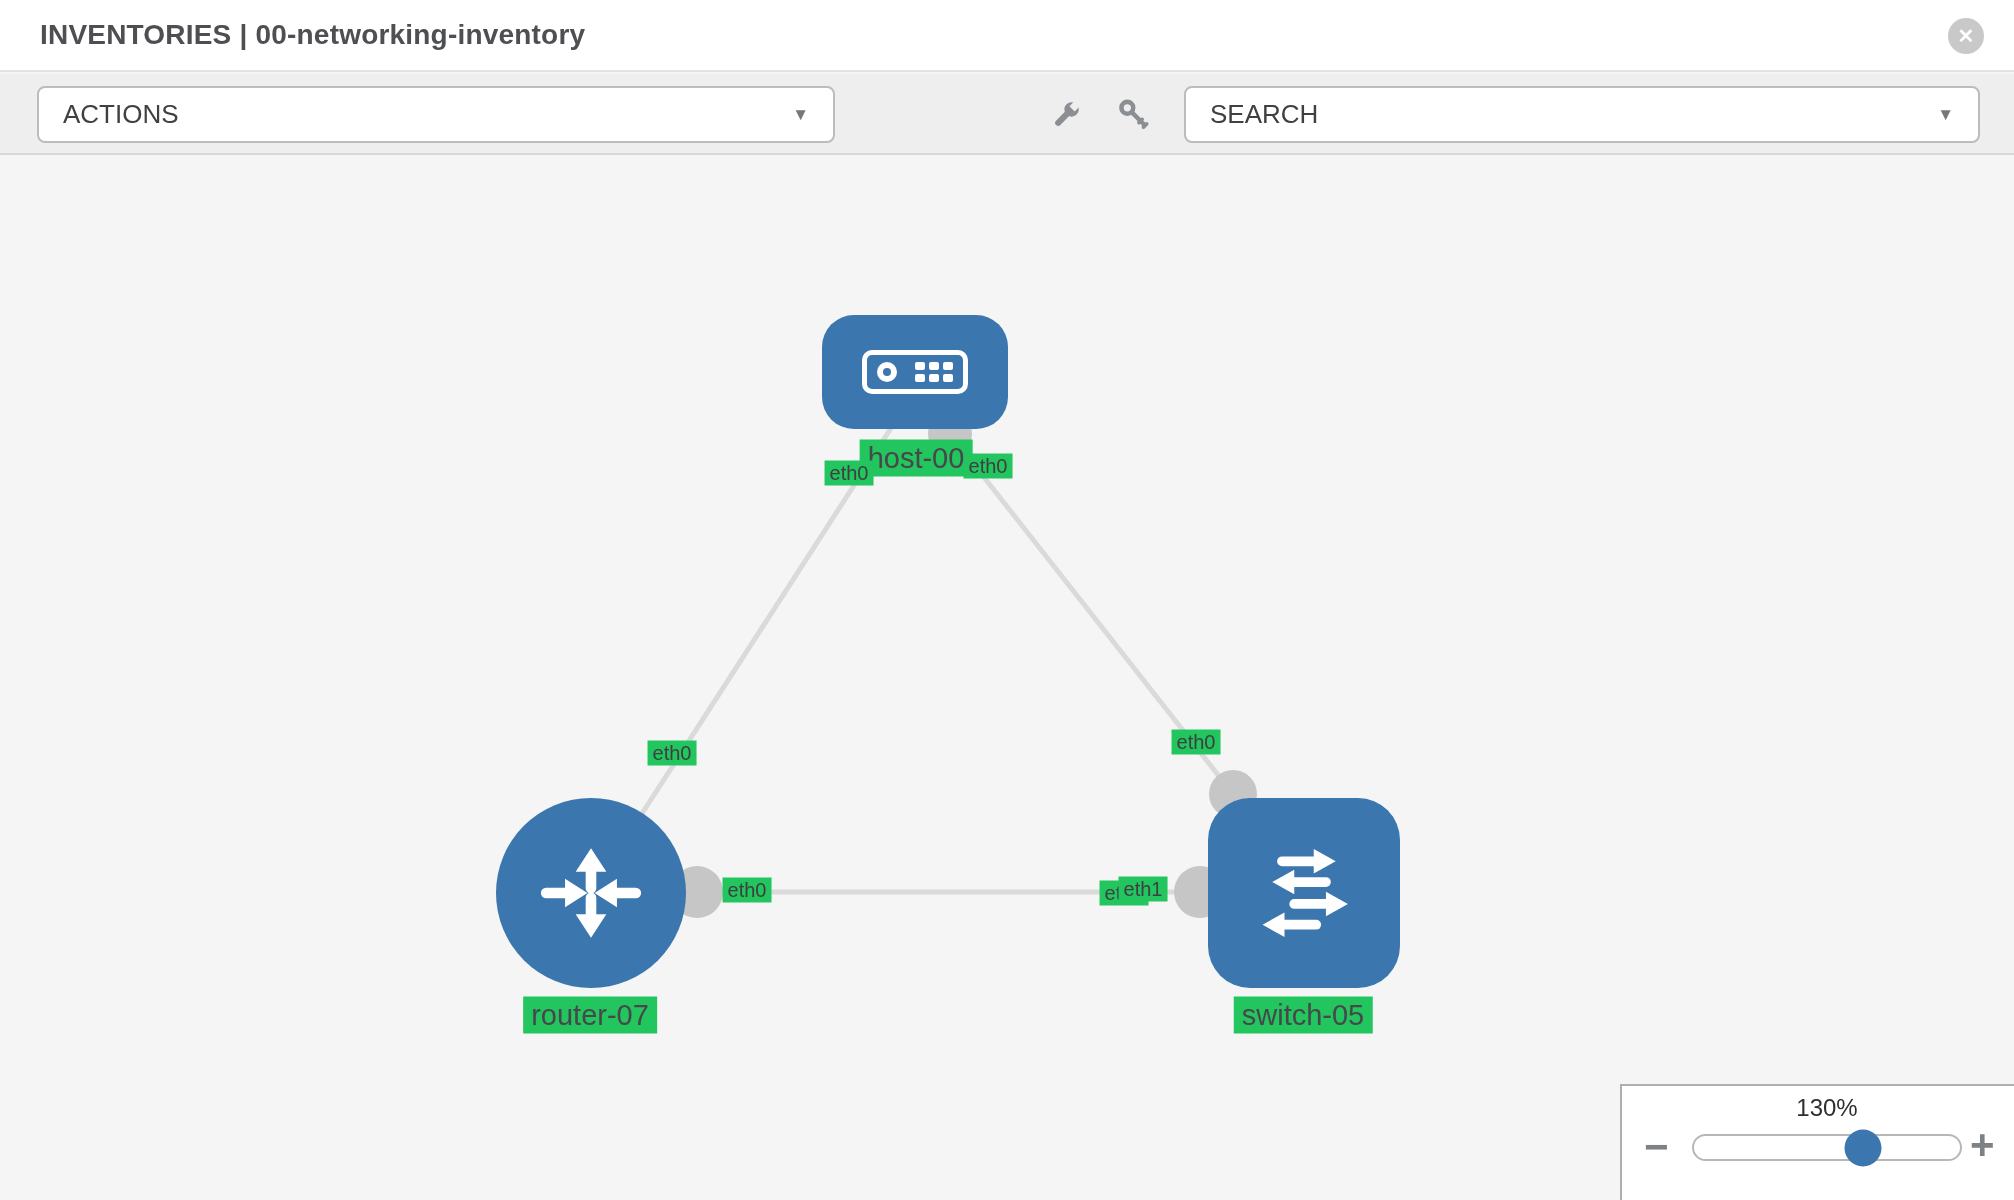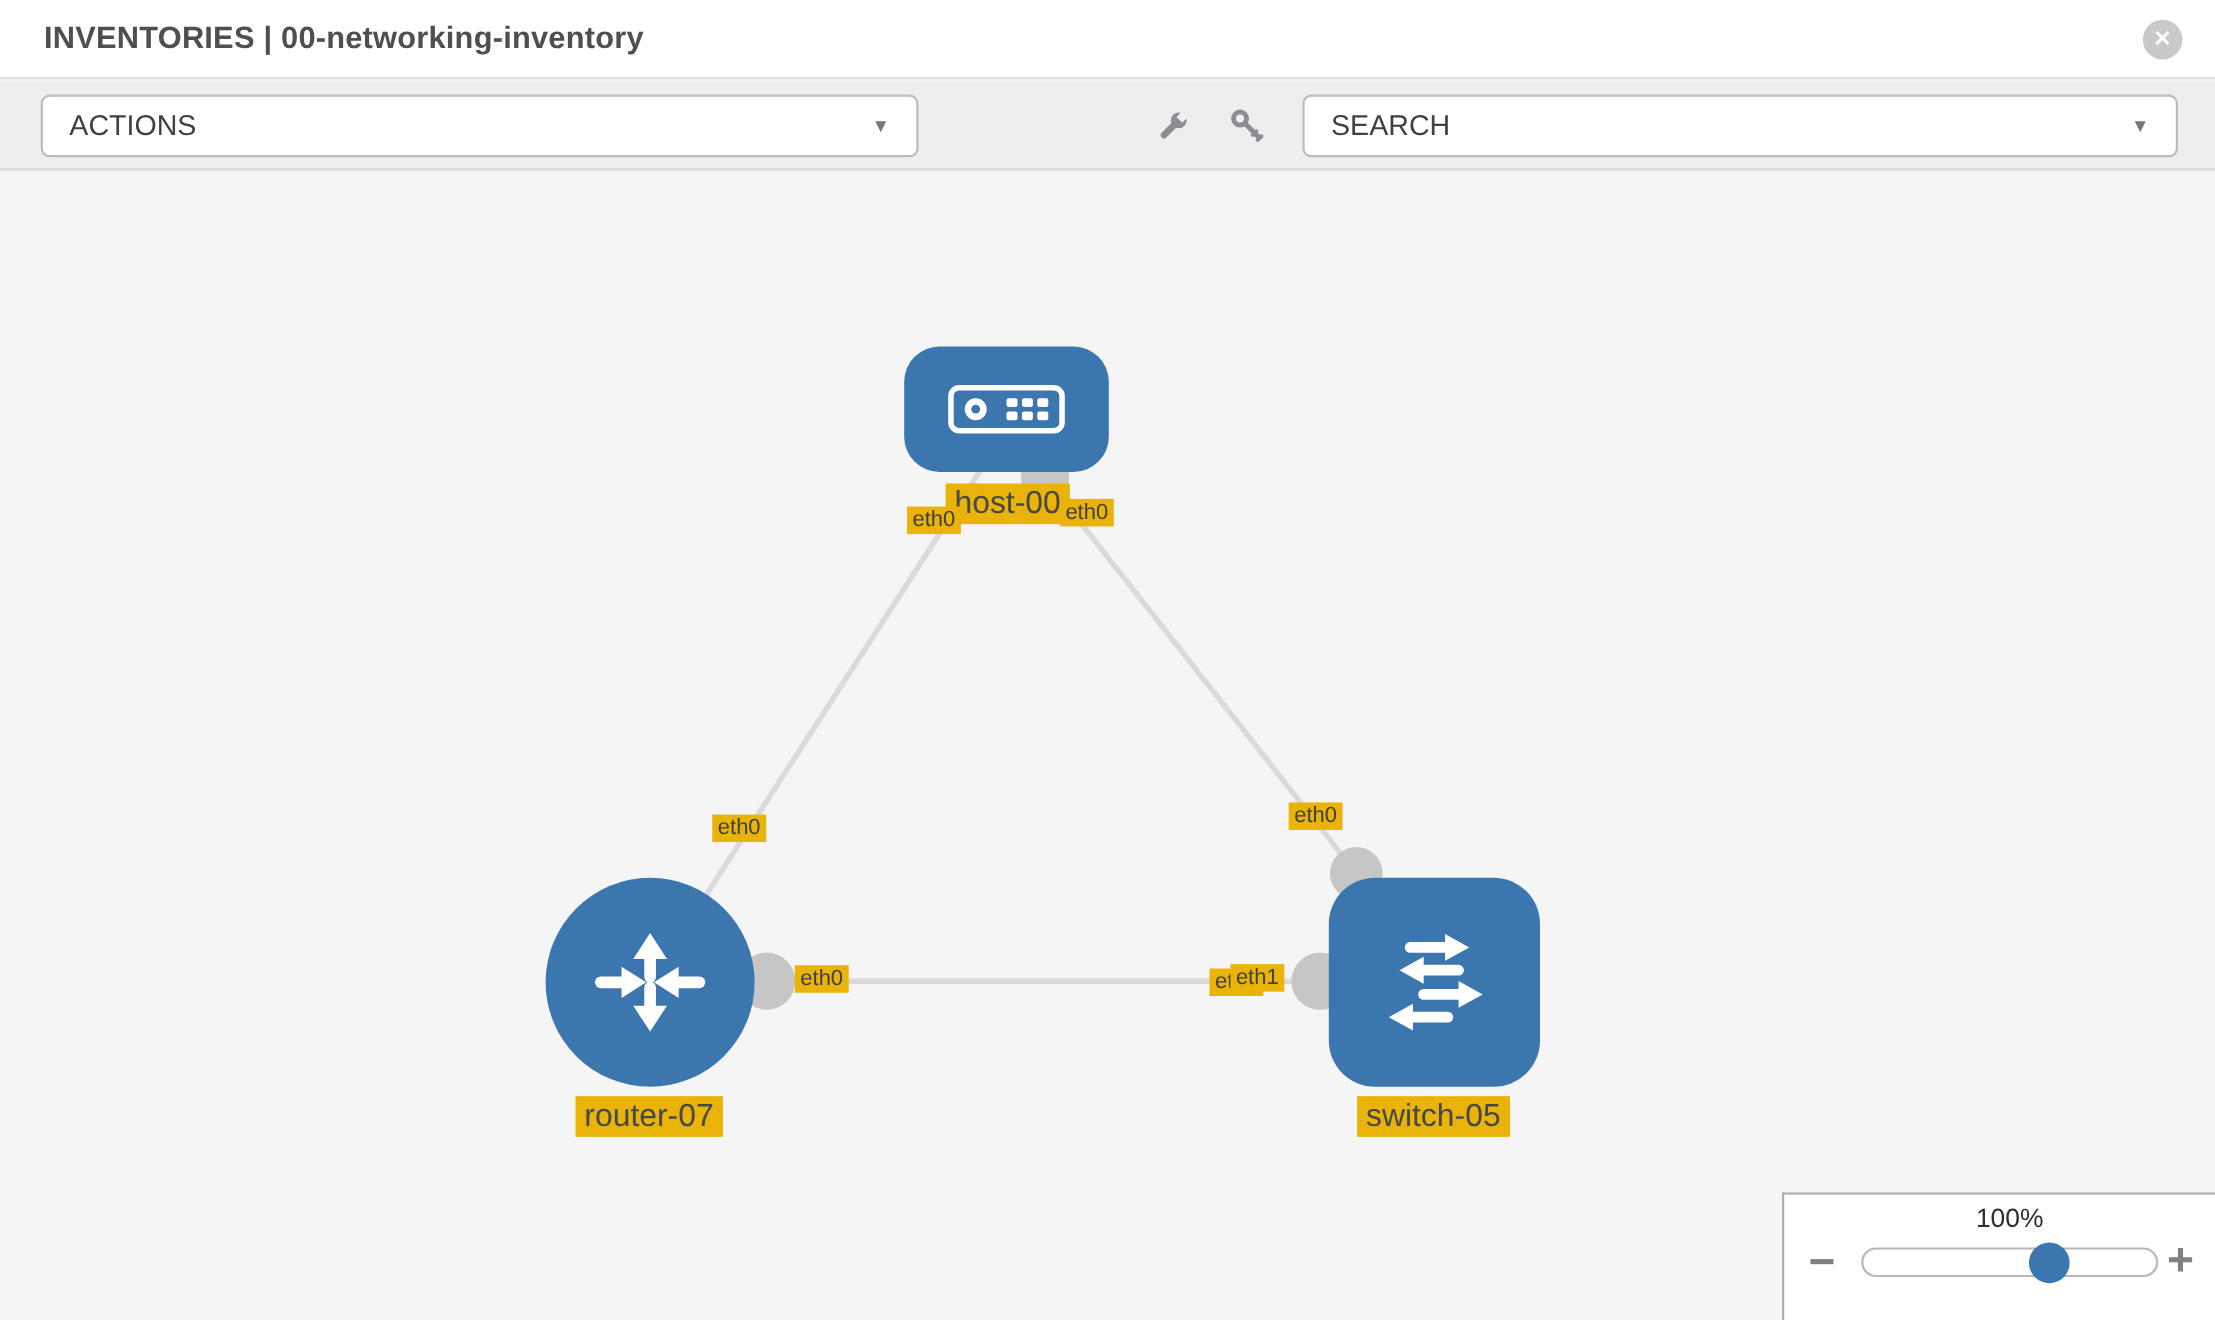--- a/index.html
+++ b/index.html
@@ -64,21 +64,21 @@
   .host-icon .cam::after { content:""; position:absolute; inset:6px; background:#3b76ae; border-radius:50%; }
   .host-icon .dots { position:absolute; right:10px; top:50%; transform:translateY(-50%);
                      display:grid; grid-template-columns:repeat(3,10px); grid-auto-rows:8px; gap:4px; }
   .host-icon .dots i { background:#fff; border-radius:2px; }
 
   .glyph-svg line    { stroke:#fff; stroke-linecap:round; }
   .glyph-svg polygon { fill:#fff; }
 
   
   .lbl, .plbl {
-    position:absolute; z-index:3; background:#eab308; white-space:nowrap;
+    position:absolute; z-index:3; background:#22c55e; white-space:nowrap;
     transform:translate(-50%,-50%);
   }
   .lbl  { font-size:29px; color:#464849; padding:2px 8px; }
   .plbl { font-size:20px; color:#3d3f40; padding:1px 5px; }
   .plbl.front { z-index:4; }
 
   
   .zoom-panel {
     position:absolute; left:1620px; top:927px; width:440px; height:160px;
     background:#ffffff; border:2px solid #aeaeae; z-index:5;
@@ -199,21 +199,21 @@
 
     <div class="plbl" style="left:849px;  top:316px;">eth0</div>
     <div class="plbl" style="left:988px;  top:309px;">eth0</div>
     <div class="plbl" style="left:672px;  top:596px;">eth0</div>
     <div class="plbl" style="left:1196px; top:585px;">eth0</div>
     <div class="plbl" style="left:747px;  top:733px;">eth0</div>
     <div class="plbl" style="left:1124px; top:736px;">eth0</div>
     <div class="plbl front" style="left:1143px; top:732px;">eth1</div>
 
     <div class="zoom-panel">
-      <div class="zoom-level">100%</div>
+      <div class="zoom-level">130%</div>
       <span class="zoom-minus">−</span>
       <div class="zoom-track">
         <div class="zoom-thumb"></div>
       </div>
       <span class="zoom-plus">+</span>
     </div>
 
   </div>
 </div>
 

